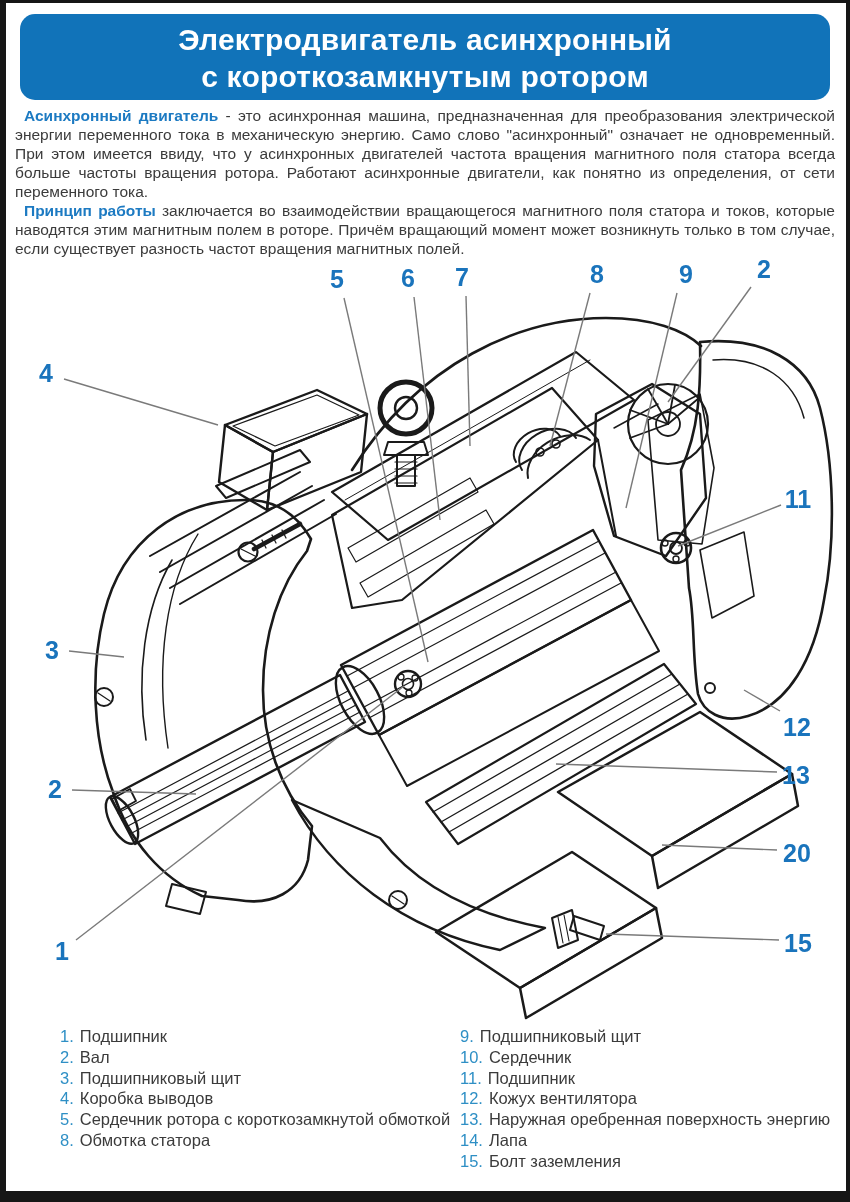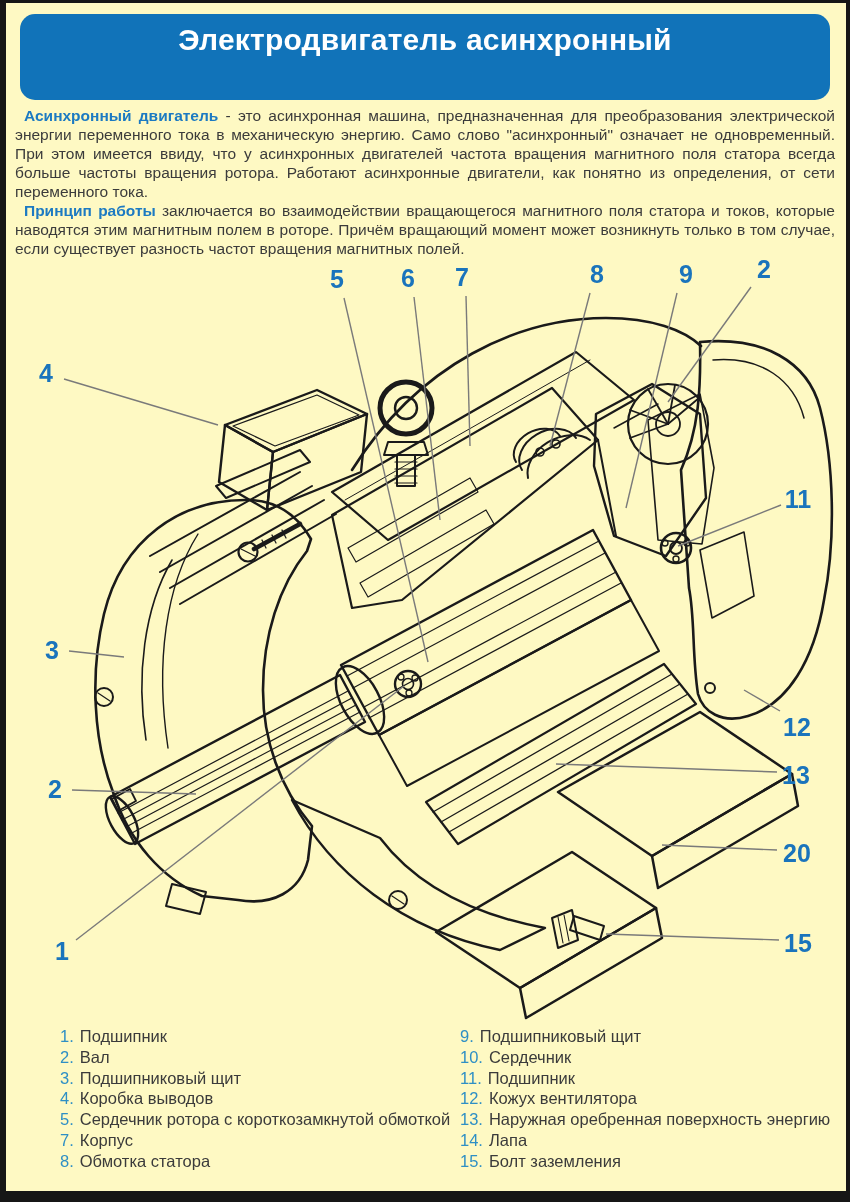--- a/index.html
+++ b/index.html
@@ -1,16 +1,16 @@
 <!DOCTYPE html>
 <html lang="ru" style="--banner: #1173b9; --accent: #1c7ac2; --callout: #1a74bc; --legend-number: #2e8fc5; --body-text: #3b3b3b; --leader-line: #7a7a7a;"><head>
 <meta charset="utf-8">
 <style>
   html,body{margin:0;padding:0;background:#888;}
-  .page{position:relative;width:850px;height:1202px;background:#fef9c3;overflow:hidden;
+  .page{position:relative;width:850px;height:1202px;background:#ffffff;overflow:hidden;
         font-family:"Liberation Sans",sans-serif;}
   .frame{position:absolute;inset:0;border-style:solid;border-color:#161616;
          border-width:3px 4px 11px 6px;pointer-events:none;z-index:40;}
   
   .banner{position:absolute;left:20px;top:14px;width:810px;height:86px;background:var(--banner,#1173b9);
           border-radius:15px;color:#fff;text-align:center;z-index:10;}
   .banner .t{font-weight:700;font-size:30px;line-height:37px;letter-spacing:.2px;}
   .banner .t:first-child{margin-top:7px;}
   
   .intro{position:absolute;left:15px;top:106px;width:820px;z-index:10;
@@ -245,20 +245,21 @@
         <line x1="781" y1="505" x2="678" y2="546"></line>
         <line x1="780" y1="711" x2="744" y2="690"></line>
         <line x1="777" y1="772" x2="556" y2="764"></line>
         <line x1="777" y1="850" x2="662" y2="845"></line>
         <line x1="779" y1="940" x2="606" y2="934"></line>
       </g>
   </svg>
 
   <header class="banner">
     <div class="t">Электродвигатель асинхронный</div>
+    <div class="t">с короткозамкнутым ротором</div>
   </header>
 
   <div class="intro">
     <p><b class="term">Асинхронный двигатель</b><span> - это асинхронная машина, предназначенная для преобразования электрической энергии переменного тока в механическую энергию. Само слово "асинхронный" означает не одновременный. При этом имеется ввиду, что у асинхронных двигателей частота вращения магнитного поля статора всегда больше частоты вращения ротора. Работают асинхронные двигатели, как понятно из определения, от сети переменного тока.</span></p>
     <p><b class="term">Принцип работы</b><span> заключается во взаимодействии вращающегося магнитного поля статора и токов, которые наводятся этим магнитным полем в роторе. Причём вращающий момент может возникнуть только в том случае, если существует разность частот вращения магнитных полей.</span></p>
   </div>
 
   <div id="diagram" class="diagram">
       <div class="callout" style="left: 62px; top: 951px;">1</div>
       <div class="callout" style="left: 55px; top: 789px;">2</div>
@@ -277,21 +278,20 @@
       <div class="callout" style="left: 798px; top: 943px;">15</div>
     </div>
 
   <div class="legend">
     <div class="lcol" id="legend-left">
         <div class="legend-row"><span class="lnum">1.</span><span class="ltxt">Подшипник</span></div>
         <div class="legend-row"><span class="lnum">2.</span><span class="ltxt">Вал</span></div>
         <div class="legend-row"><span class="lnum">3.</span><span class="ltxt">Подшипниковый щит</span></div>
         <div class="legend-row"><span class="lnum">4.</span><span class="ltxt">Коробка выводов</span></div>
         <div class="legend-row"><span class="lnum">5.</span><span class="ltxt">Сердечник ротора с короткозамкнутой обмоткой</span></div>
-        <div class="legend-row"><span class="lnum">7.</span><span class="ltxt">Корпус</span></div>
         <div class="legend-row"><span class="lnum">8.</span><span class="ltxt">Обмотка статора</span></div>
       </div>
     <div class="lcol" id="legend-right">
         <div class="legend-row"><span class="lnum">9.</span><span class="ltxt">Подшипниковый щит</span></div>
         <div class="legend-row"><span class="lnum">10.</span><span class="ltxt">Сердечник</span></div>
         <div class="legend-row"><span class="lnum">11.</span><span class="ltxt">Подшипник</span></div>
         <div class="legend-row"><span class="lnum">12.</span><span class="ltxt">Кожух вентилятора</span></div>
         <div class="legend-row"><span class="lnum">13.</span><span class="ltxt">Наружная оребренная поверхность энергию</span></div>
         <div class="legend-row"><span class="lnum">14.</span><span class="ltxt">Лапа</span></div>
         <div class="legend-row"><span class="lnum">15.</span><span class="ltxt">Болт заземления</span></div>

